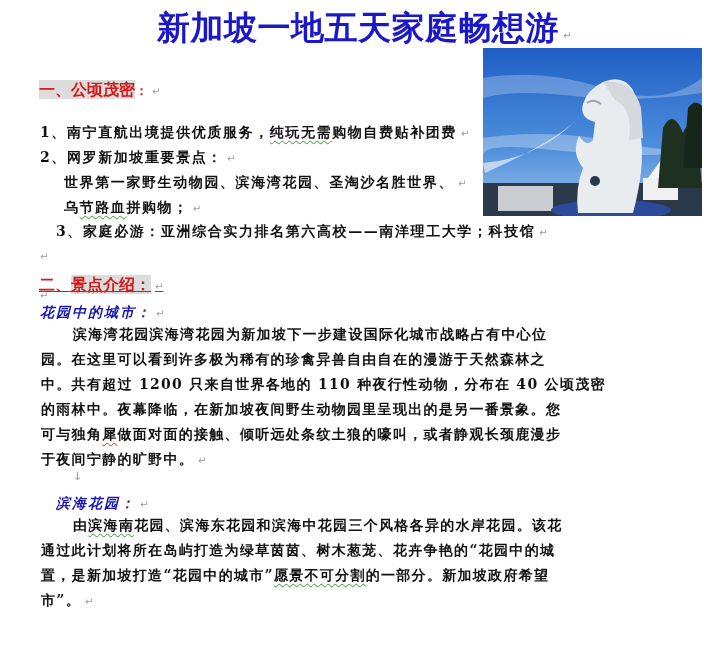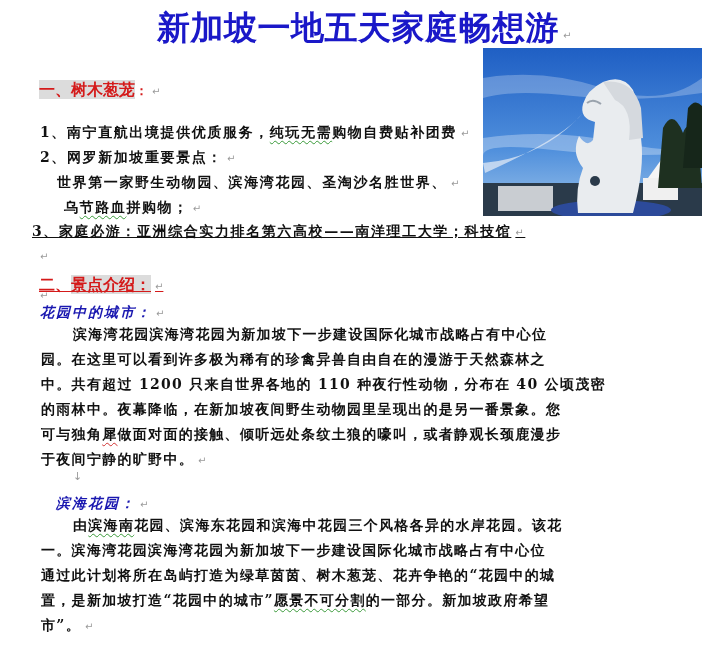--- a/index.html
+++ b/index.html
@@ -58,40 +58,40 @@
     <path d="M205 60 Q212 50 219 58 L219 120 L200 120 Z" fill="#16261a"></path>
     <ellipse cx="128" cy="162" rx="60" ry="10" fill="#2c4a9a"></ellipse>
     <path d="M95 165 Q92 140 100 120 Q88 105 96 88 Q104 100 110 92 L112 74 Q96 70 100 56 Q104 42 120 34 Q140 26 150 42 Q160 70 158 90 Q162 120 150 165 Z" fill="#e9ecef"></path>
     <path d="M120 34 Q150 30 158 60 L160 90 L146 92 Q150 60 132 52 Z" fill="#d5d9de"></path>
     <circle cx="112" cy="133" r="5" fill="#2a3a4a"></circle>
     <path d="M104 55 Q110 50 118 56" stroke="#9aa3ad" stroke-width="2" fill="none"></path>
   </svg>
 </div>
 
 <div class="abs sec" style="left:39px; top:79px;">
-  <span class="hl"><span>一、</span><span>树木葱茏</span></span><span style="font-size:13px">：</span><span class="pm">↵</span>
+  <span class="hl"><span>一、</span><span>公顷茂密</span></span><span style="font-size:13px">：</span><span class="pm">↵</span>
 </div>
 
 <div class="abs body" style="left:40px; top:120px;">
   <span>1、</span><span>南宁直航出境提供优质服务，</span><span class="wavy">纯玩无需</span><span>购物自费贴补团费</span><span class="pm">↵</span>
 </div>
 
 <div class="abs body" style="left:40px; top:145px;">
   <span>2、</span><span>网罗新加坡重要景点：</span><span class="pm">↵</span>
 </div>
 
-<div class="abs body" style="left:57px; top:170px;">
+<div class="abs body" style="left:64px; top:170px;">
   <span>世界第一家野生动物园、滨海湾花园、圣淘沙名胜世界、</span><span class="pm">↵</span>
 </div>
 
 <div class="abs body" style="left:64px; top:195px;">
   <span>乌</span><span class="wavy">节路血</span><span>拼购物；</span><span class="pm">↵</span>
 </div>
 
-<div class="abs body" style="left:32px; top:219px;text-decoration:underline;">
+<div class="abs body" style="left:56px; top:219px;">
   <span>3、</span><span>家庭必游：亚洲综合实力排名第六高校——南洋理工大学；科技馆</span><span class="pm">↵</span>
 </div>
 
 <div class="abs" style="left:40px; top:245px;"><span class="pm" style="margin:0">↵</span></div>
 
 <div class="abs sec" style="left:39px; top:274px;text-decoration:underline;">
   <span>二、</span><span class="hl">景点介绍：</span><span class="pm">↵</span>
 </div>
 
 <div class="abs" style="left:40px; top:284px;"><span class="pm" style="margin:0">↵</span></div>
@@ -110,17 +110,16 @@
 </div>
 
 <div class="abs" style="left:73px; top:470px; color:#9a9a9a; font-size:11px; font-family:'DejaVu Sans',sans-serif;">↓</div>
 
 <div class="abs sub" style="left:40px; top:492px;margin-left:16px;">
   <span>滨海花园：</span><span class="pm">↵</span>
 </div>
 
 <div class="para" style="top:513px;">
   <span class="ln" style="padding-left:32px"><span>由</span><span class="wavy">滨海南</span><span>花园、滨海东花园和滨海中花园三个风格各异的水岸花园。该花</span></span>
-  <span class="ln">一。滨海湾花园滨海湾花园为新加坡下一步建设国际化城市战略占有中心位</span>
   <span class="ln">通过此计划将所在岛屿打造为绿草茵茵、树木葱茏、花卉争艳的“花园中的城</span>
   <span class="ln"><span>置，是新加坡打造“花园中的城市”</span><span class="wavy">愿景不可分割</span><span>的一部分。新加坡政府希望</span></span>
   <span class="ln"><span>市”。</span><span class="pm">↵</span></span>
 </div>
 
 </body></html>

